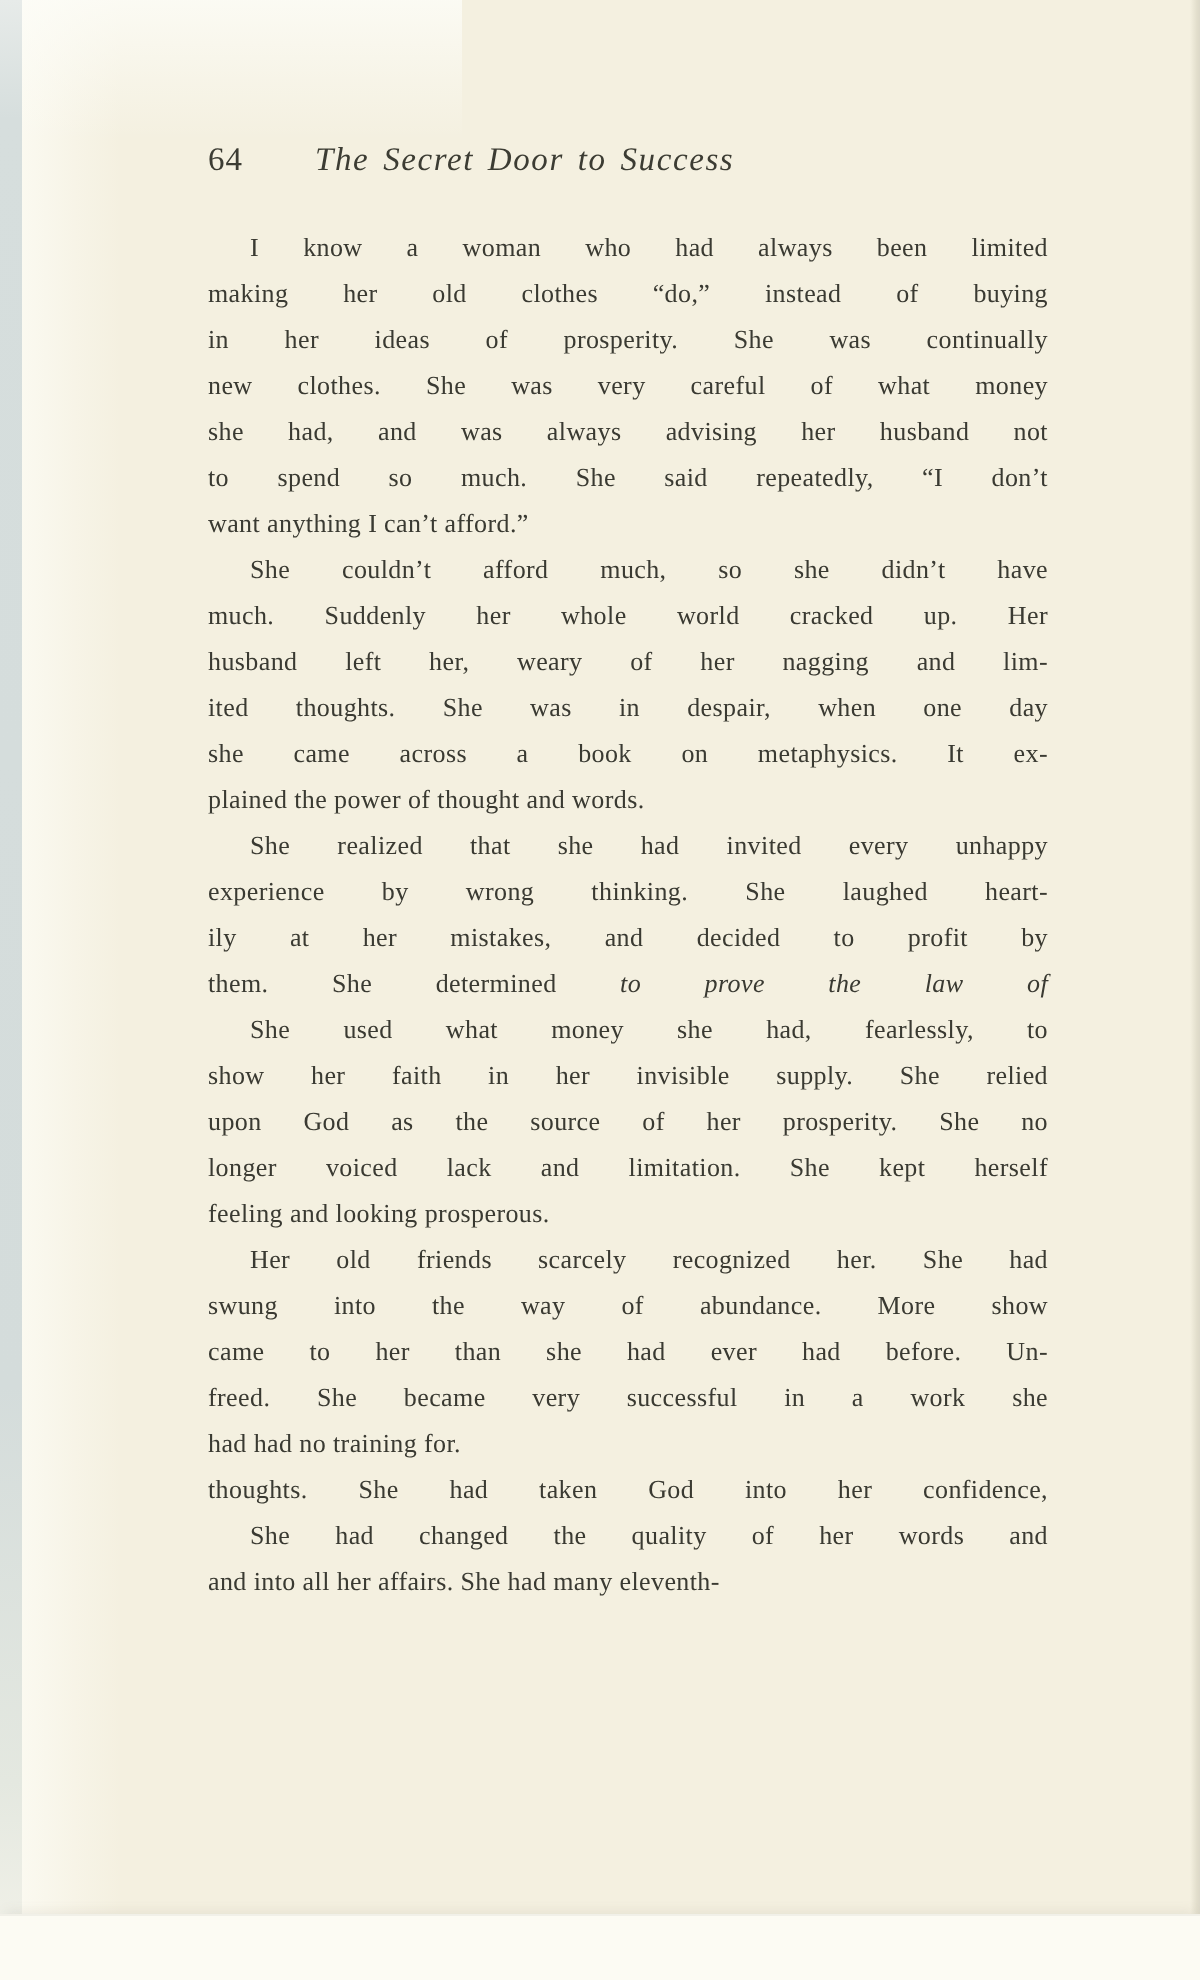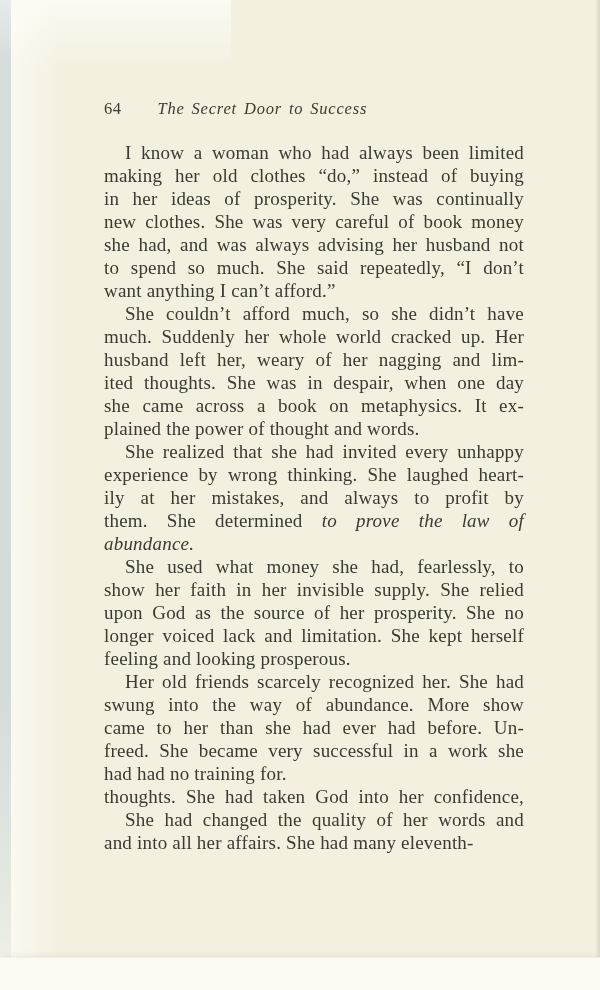--- a/index.html
+++ b/index.html
@@ -63,38 +63,37 @@
     position: absolute;
     left: 104px;
     top: 70px;
     width: 420px;
   }
   .running-head {
     font-size: 16.5px;
     line-height: 20px;
     margin-bottom: 22px;
     color: #3c3c33;
-    margin-top: 29px;
   }
   .running-head .num {
     display: inline-block;
     letter-spacing: 0.5px;
   }
   .running-head .title {
     display: inline-block;
     margin-left: 36px;
     font-style: italic;
     letter-spacing: 0.8px;
     word-spacing: 2px;
   }
   .para {
     margin: 0;
   }
   .para .line {
-    font-size: 19px;
+    font-size: 13px;
     line-height: 23px;
     text-align: justify;
     text-align-last: justify;
     letter-spacing: 0.2px;
     white-space: normal;
   }
   .para .line.first {
     padding-left: 21px;
   }
   .para .line.last {
@@ -115,39 +114,38 @@
 
   <div class="content">
     <div class="running-head">
       <span class="num">64</span><span class="title">The Secret Door to Success</span>
     </div>
     <div>
         <div class="para">
           <div class="line first"><span>I know a woman who had always been limited</span></div>
           <div class="line"><span>making her old clothes “do,” instead of buying</span></div>
           <div class="line"><span>in her ideas of prosperity. She was continually</span></div>
-          <div class="line"><span>new clothes. She was very careful of book money</span></div>
+          <div class="line"><span>new clothes. She was very careful of what money</span></div>
           <div class="line"><span>she had, and was always advising her husband not</span></div>
           <div class="line"><span>to spend so much. She said repeatedly, “I don’t</span></div>
           <div class="line last"><span>want anything I can’t afford.”</span></div>
         </div>
         <div class="para">
           <div class="line first"><span>She couldn’t afford much, so she didn’t have</span></div>
           <div class="line"><span>much. Suddenly her whole world cracked up. Her</span></div>
           <div class="line"><span>husband left her, weary of her nagging and lim-</span></div>
           <div class="line"><span>ited thoughts. She was in despair, when one day</span></div>
           <div class="line"><span>she came across a book on metaphysics. It ex-</span></div>
           <div class="line last"><span>plained the power of thought and words.</span></div>
         </div>
         <div class="para">
           <div class="line first"><span>She realized that she had invited every unhappy</span></div>
           <div class="line"><span>experience by wrong thinking. She laughed heart-</span></div>
-          <div class="line"><span>ily at her mistakes, and always to profit by</span></div>
+          <div class="line"><span>ily at her mistakes, and decided to profit by</span></div>
           <div class="line"><span>them. She determined </span><span class="em">to prove the law of</span></div>
-          <div class="line last"><span class="em">abundance.</span></div>
         </div>
         <div class="para">
           <div class="line first"><span>She used what money she had, fearlessly, to</span></div>
           <div class="line"><span>show her faith in her invisible supply. She relied</span></div>
           <div class="line"><span>upon God as the source of her prosperity. She no</span></div>
           <div class="line"><span>longer voiced lack and limitation. She kept herself</span></div>
           <div class="line last"><span>feeling and looking prosperous.</span></div>
         </div>
         <div class="para">
           <div class="line first"><span>Her old friends scarcely recognized her. She had</span></div>

